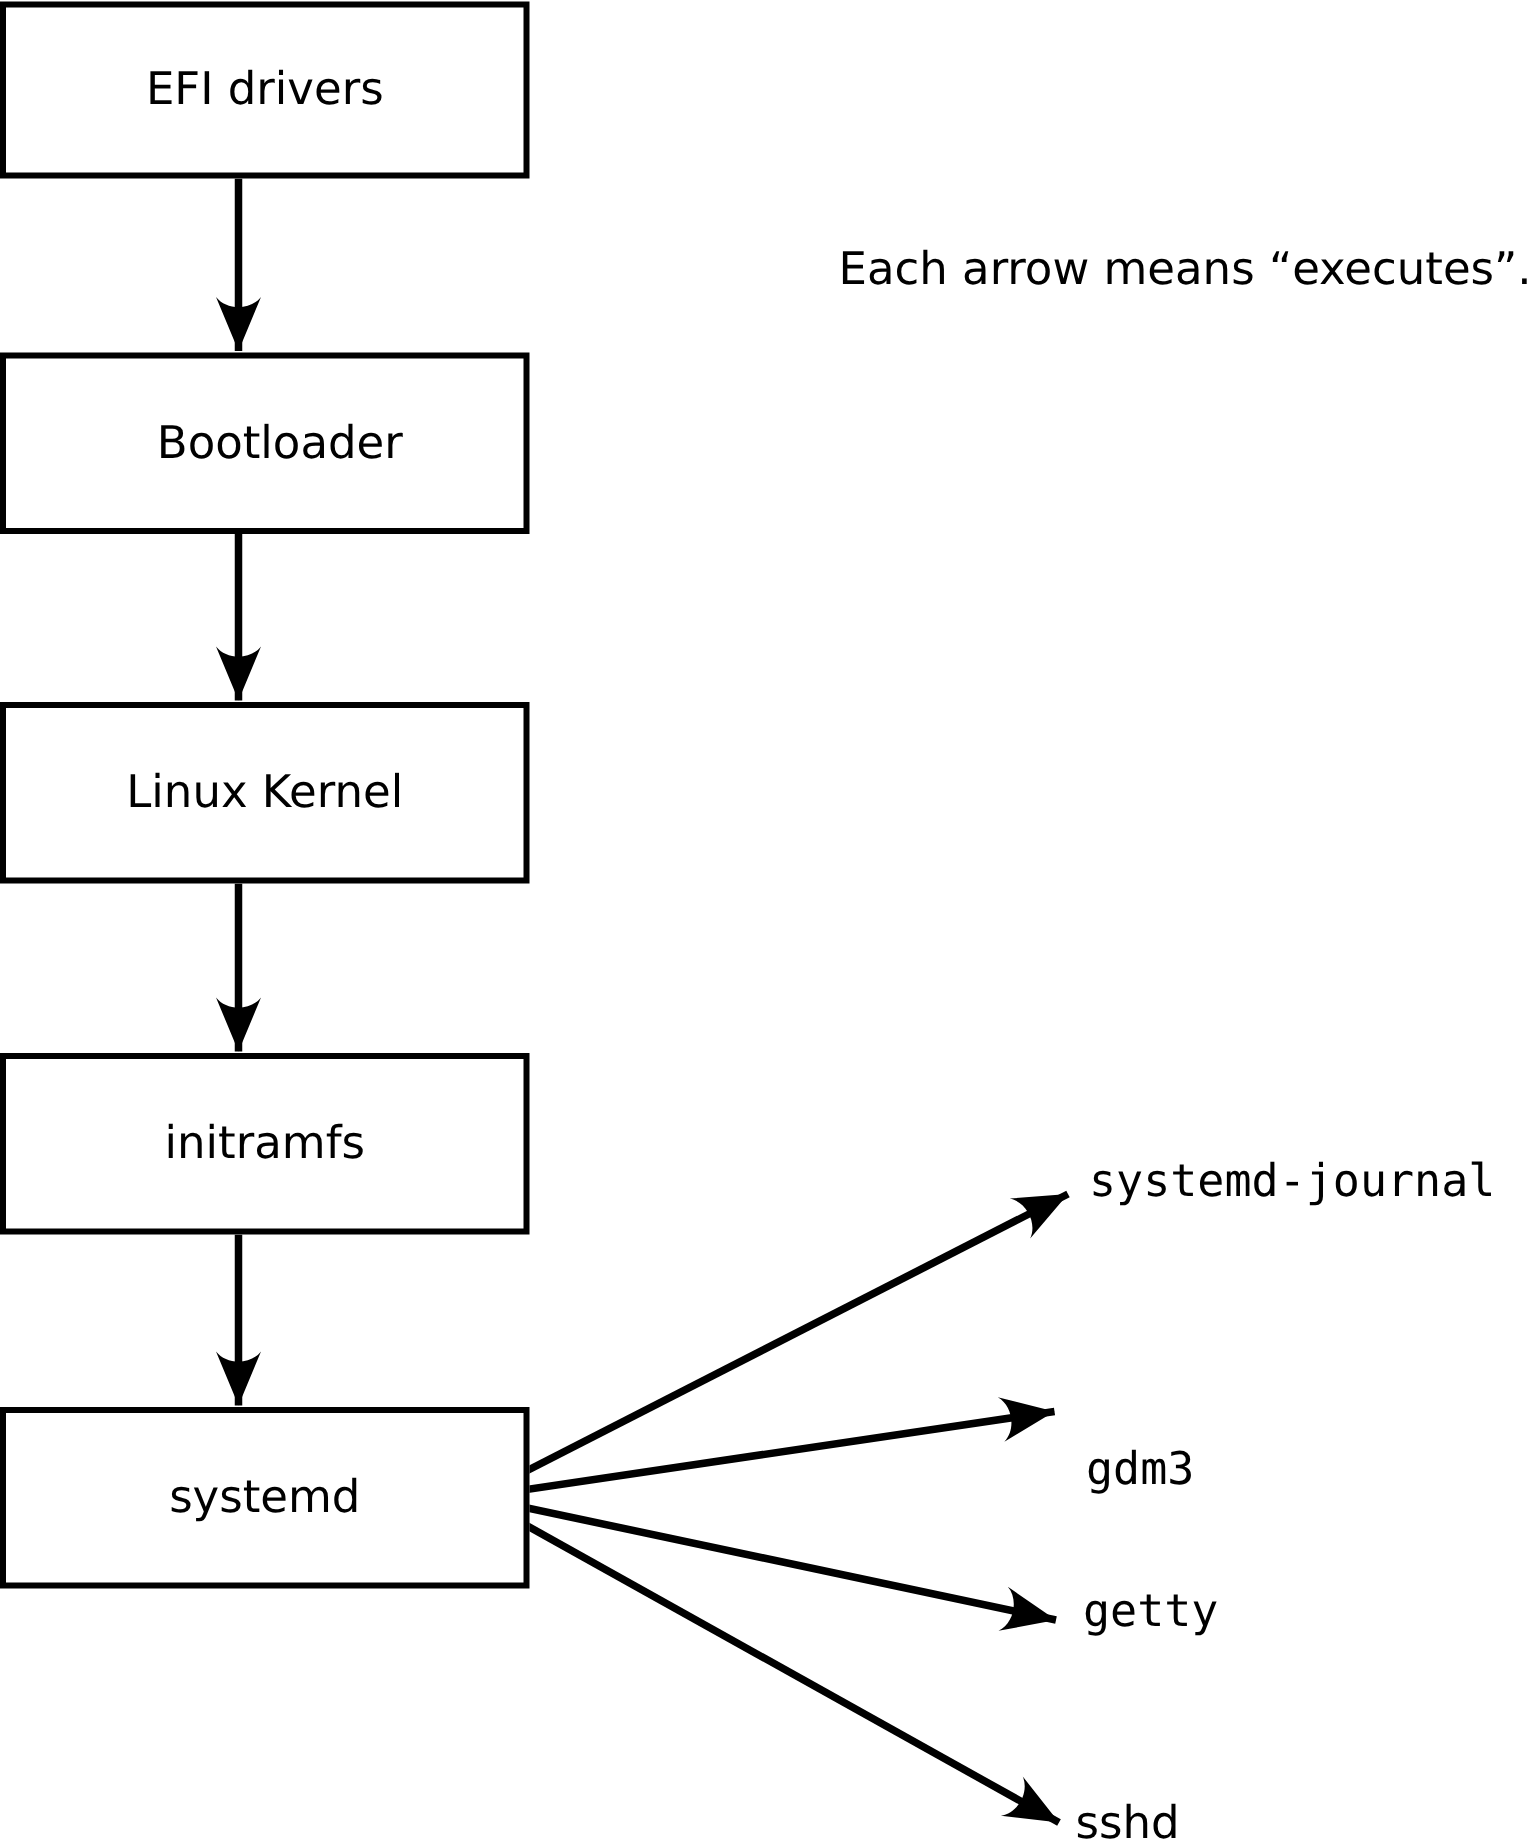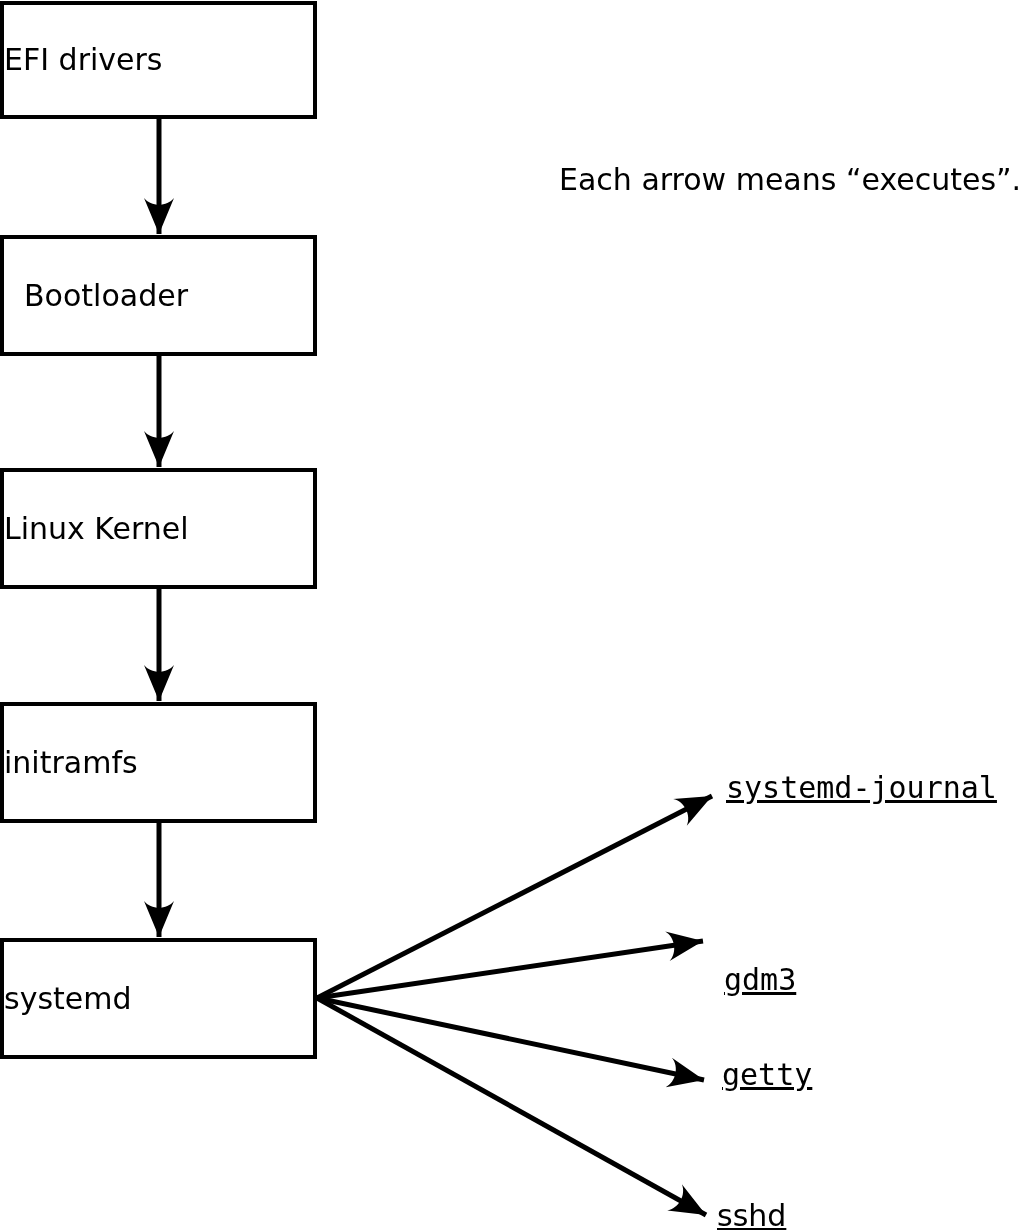--- a/index.html
+++ b/index.html
@@ -19,46 +19,46 @@
   .edges {
     position: absolute;
     left: 0;
     top: 0;
     width: 1023px;
     height: 1230px;
   }
   .node {
     position: absolute;
     left: 0;
-    width: 317px;
+    width: 353px;
     box-sizing: border-box;
     border: 4.5px solid #000000;
     background: #ffffff;
     display: flex;
     align-items: center;
+    justify-content: center;
     font-size: 30px;
     line-height: 1;
     white-space: nowrap;
   }
   .note {
     position: absolute;
     left: 559px;
     top: 165px;
     font-size: 30px;
     line-height: 30px;
     white-space: nowrap;
   }
   .proc {
     position: absolute;
     font-family: "DejaVu Sans Mono", monospace;
     font-size: 30px;
     line-height: 30px;
     height: 30px;
     white-space: nowrap;
-    text-decoration: underline;
   }
   .proc.sans {
     font-family: "DejaVu Sans", sans-serif;
   }
 </style>
 </head>
 <body>
 
 <div class="canvas">
 

